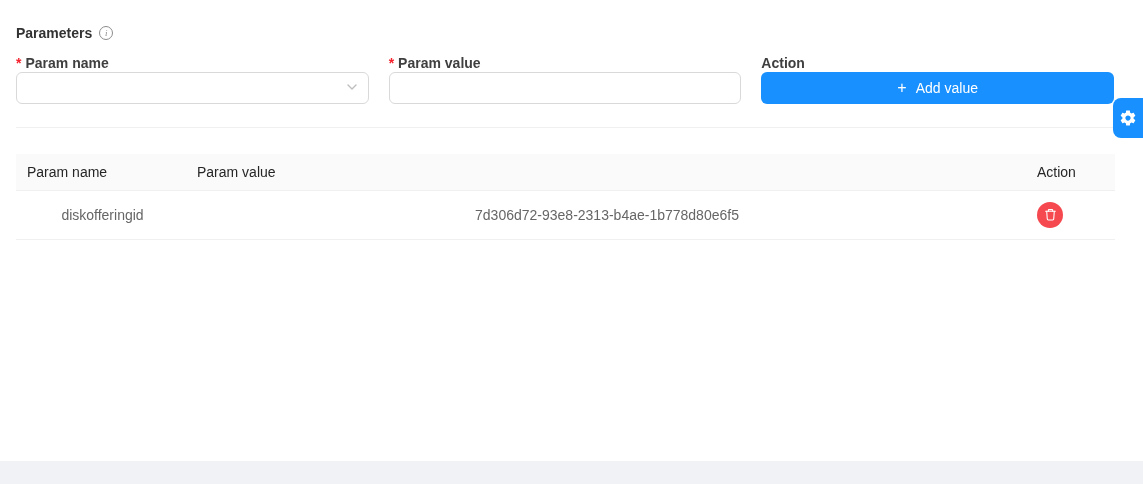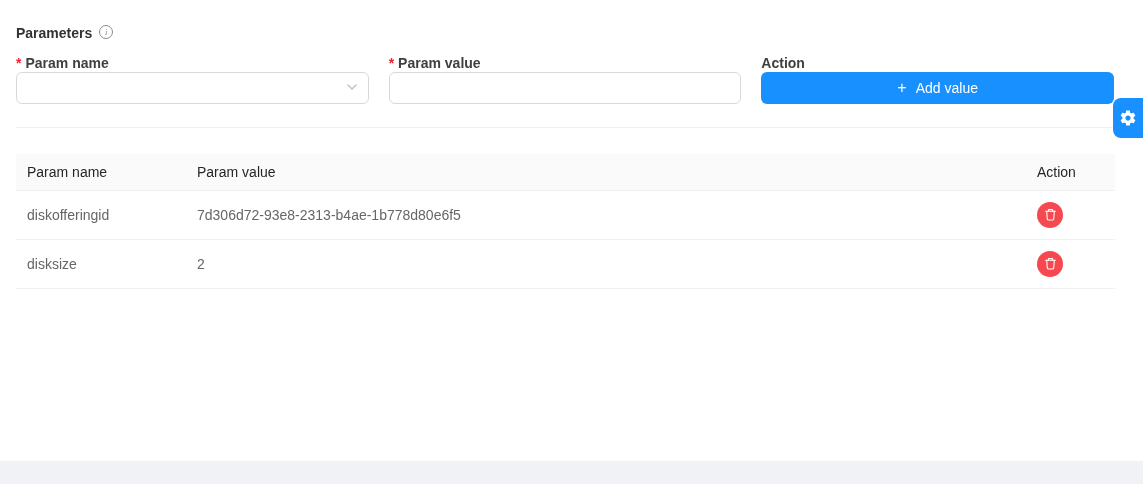--- a/index.html
+++ b/index.html
@@ -19,21 +19,21 @@
     height: 484px;
     background: #ffffff;
     overflow: hidden;
   }
   
   .section-title {
     position: absolute;
     top: 25px;
     left: 16px;
     display: flex;
-    align-items: flex-start;
+    align-items: center;
     gap: 7px;
     font-size: 14px;
     font-weight: 700;
     color: #323232;
   }
   .info-icon {
     width: 14px; height: 14px;
     border: 1px solid #8c8c8c;
     border-radius: 50%;
     color: #8c8c8c;
@@ -146,20 +146,21 @@
     border-bottom: 1px solid #f0f0f0;
   }
   thead th.th-action { padding-left: 12px; }
   tbody td {
     height: 49px;
     border-bottom: 1px solid #f0f0f0;
     color: #666666;
     padding: 0 8px 0 11px;
     white-space: nowrap;
     overflow: hidden;
+    text-align: center;
   }
   tbody td.td-action { padding-left: 12px; }
   .delete-btn {
     width: 26px; height: 26px;
     border: none;
     border-radius: 50%;
     background: var(--danger);
     display: flex;
     align-items: center;
     justify-content: center;
@@ -250,33 +251,20 @@
       <button class="delete-btn">
         <svg viewBox="0 0 24 24">
           <path d="M3 6h18"></path>
           <path d="M8 6V4a1 1 0 0 1 1-1h6a1 1 0 0 1 1 1v2"></path>
           <path d="M5 6l1 14a2 2 0 0 0 2 2h8a2 2 0 0 0 2-2l1-14"></path>
         </svg>
       </button>
     </td>
   </tr>
 
-  <tr>
-    <td>disksize</td>
-    <td>2</td>
-    <td class="td-action">
-      <button class="delete-btn">
-        <svg viewBox="0 0 24 24">
-          <path d="M3 6h18"></path>
-          <path d="M8 6V4a1 1 0 0 1 1-1h6a1 1 0 0 1 1 1v2"></path>
-          <path d="M5 6l1 14a2 2 0 0 0 2 2h8a2 2 0 0 0 2-2l1-14"></path>
-        </svg>
-      </button>
-    </td>
-  </tr>
 
 
 
 </tbody>
     </table>
   </div>
 
   <div class="footer-strip"></div>
 
 </div>

